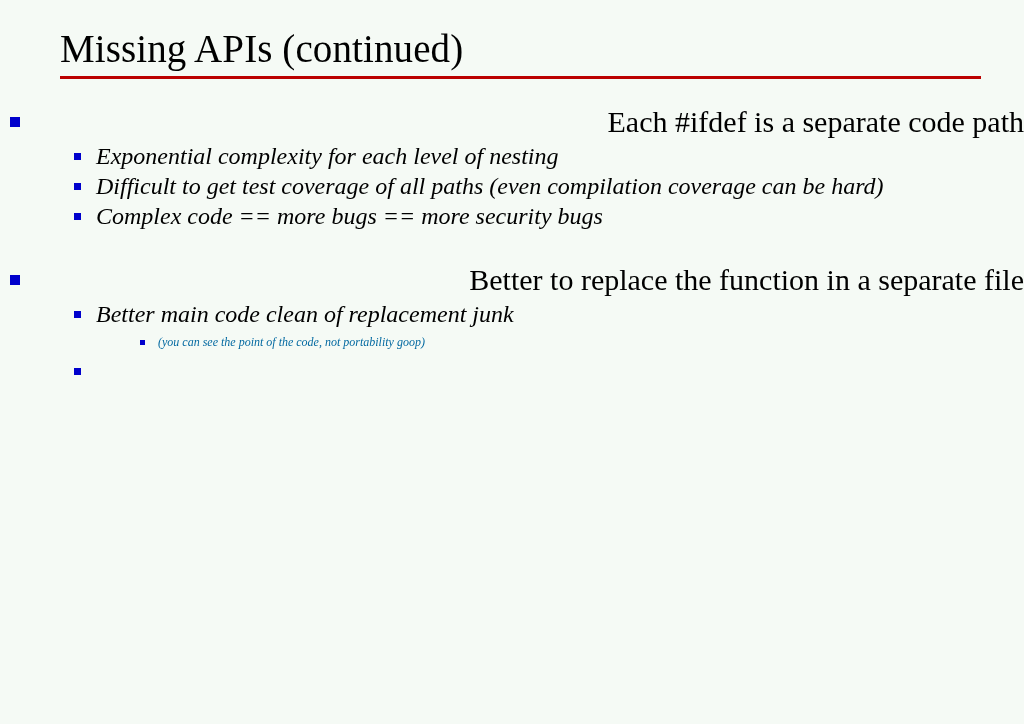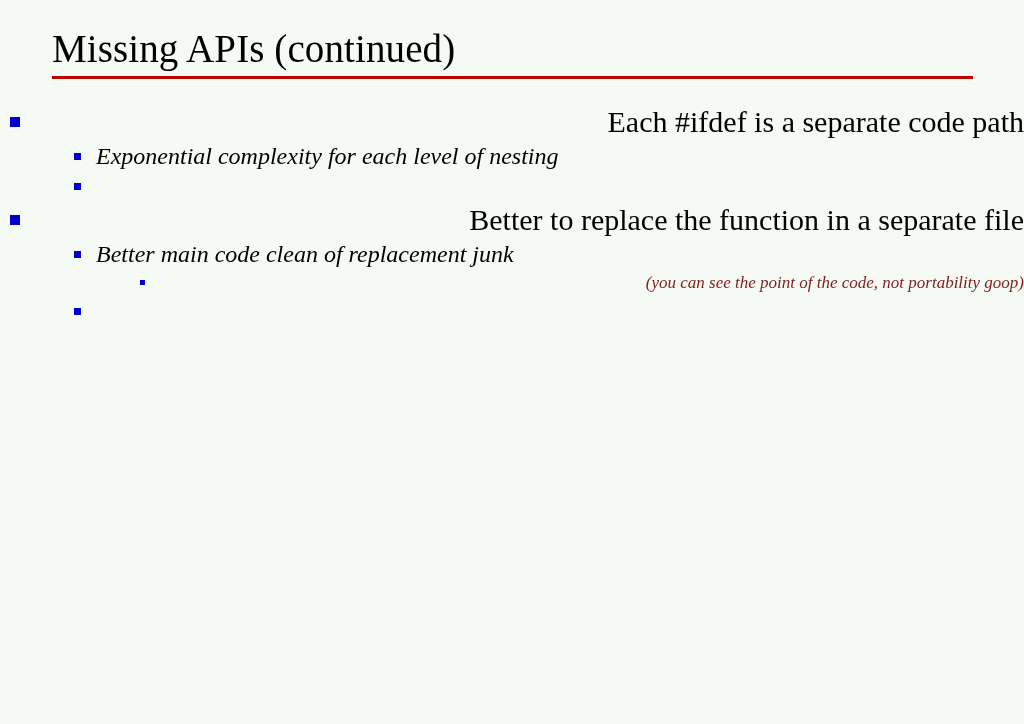--- a/index.html
+++ b/index.html
@@ -20,21 +20,21 @@
     position: relative;
     width: 1024px;
     height: 724px;
     background: #f5faf5;
     box-sizing: border-box;
   }
 
   
   .title-block {
     position: absolute;
-    left: 52px;
+    left: 60px;
     top: 26px;
     width: 922px;
   }
   .slide-title {
     font-family: "Liberation Serif", "DejaVu Serif", serif;
     font-size: 39px;
     line-height: 46px;
     font-weight: normal;
     color: #000000;
     margin: 0;
@@ -116,24 +116,23 @@
   
   ul.sub3 {
     list-style: none;
     margin: 0;
     padding: 0;
   }
   li.lvl3 {
     position: relative;
     padding: 0 0 0 24px;
     margin-left: 38px;
-    font-size: 17px;
+    font-size: 12px;
     line-height: 27px;
-    color: #7f1d1d;
-    text-align: right;
+    color: #0369a1;
   }
   li.lvl3 > .marker {
     position: absolute;
     left: 6px;
     top: 11px;
     width: 5px;
     height: 5px;
     background: #0000cc;
   }
   li.lvl3 > .txt {
@@ -162,20 +161,25 @@
         <span class="marker"></span>
         <span class="txt">Each #ifdef is a separate code path</span>
 
         <ul class="sub2">
           <li class="lvl2">
             <span class="marker"></span>
             <span class="txt">Exponential complexity for each level of nesting</span>
           </li>
           <li class="lvl2">
             <span class="marker"></span>
+            <span class="txt">Difficult to get test coverage of all paths (even compilation coverage can be hard)</span>
+          </li>
+          <li class="lvl2">
+            <span class="marker"></span>
+            <span class="txt">Complex code == more bugs == more security bugs</span>
           </li>
         </ul>
       </li>
 
       <li class="group-gap"></li>
 
       <li class="lvl1">
         <span class="marker"></span>
         <span class="txt">Better to replace the function in a separate file</span>
 

